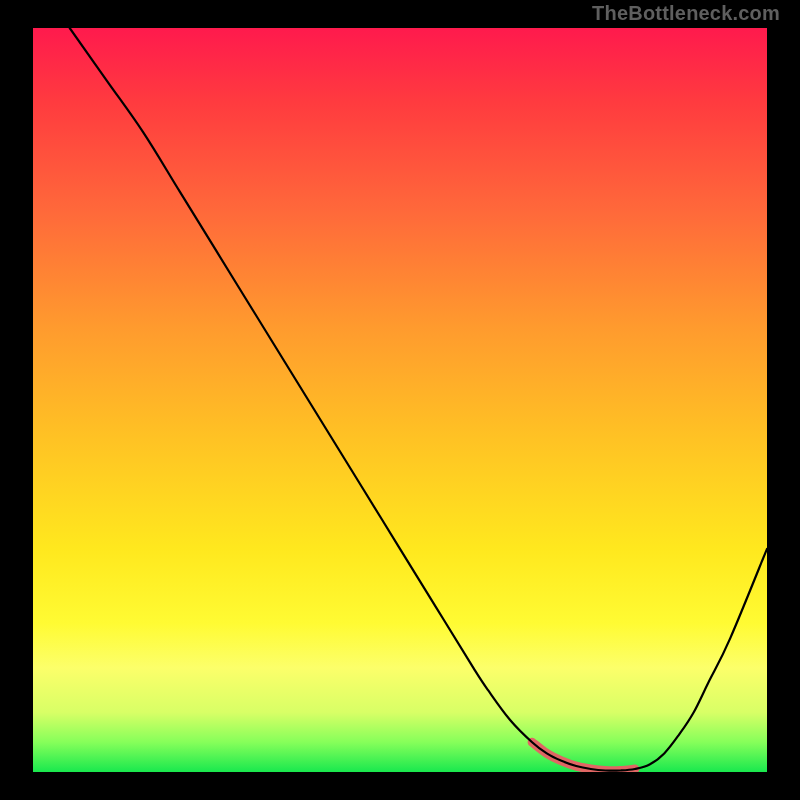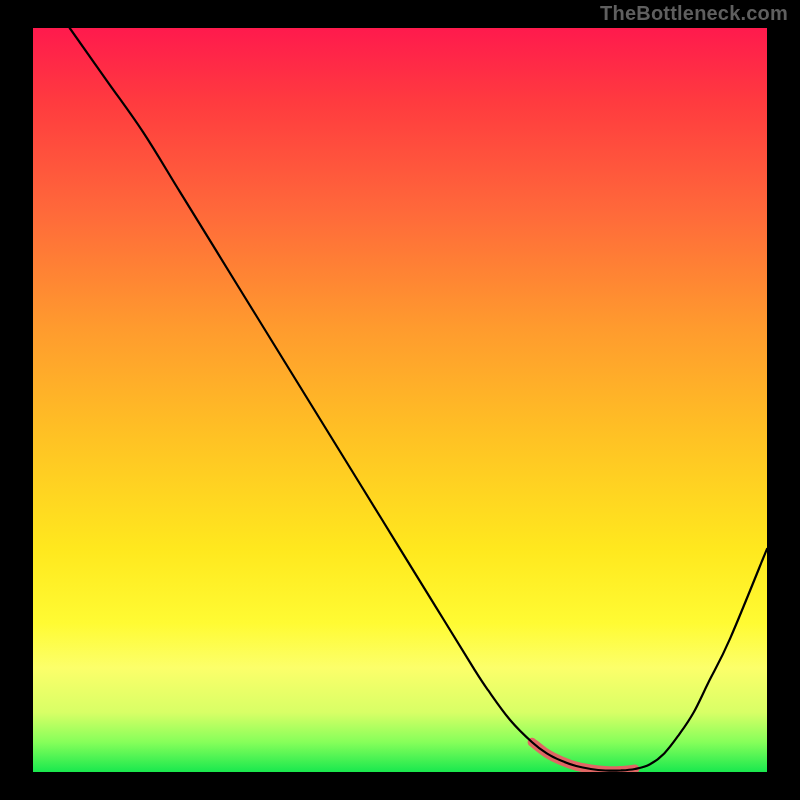--- a/index.html
+++ b/index.html
@@ -13,21 +13,21 @@
   }
   .frame {
     position: relative;
     width: 800px;
     height: 800px;
     background: #000;
   }
   .watermark {
     position: absolute;
     top: 2px;
-    right: 12px;
+    right: 20px;
     color: #5f5f5f;
     font-size: 20px;
     font-weight: 600;
     letter-spacing: 0.2px;
     z-index: 20;
   }
   .plot-area {
     position: absolute;
     left: 33px;
     top: 28px;

